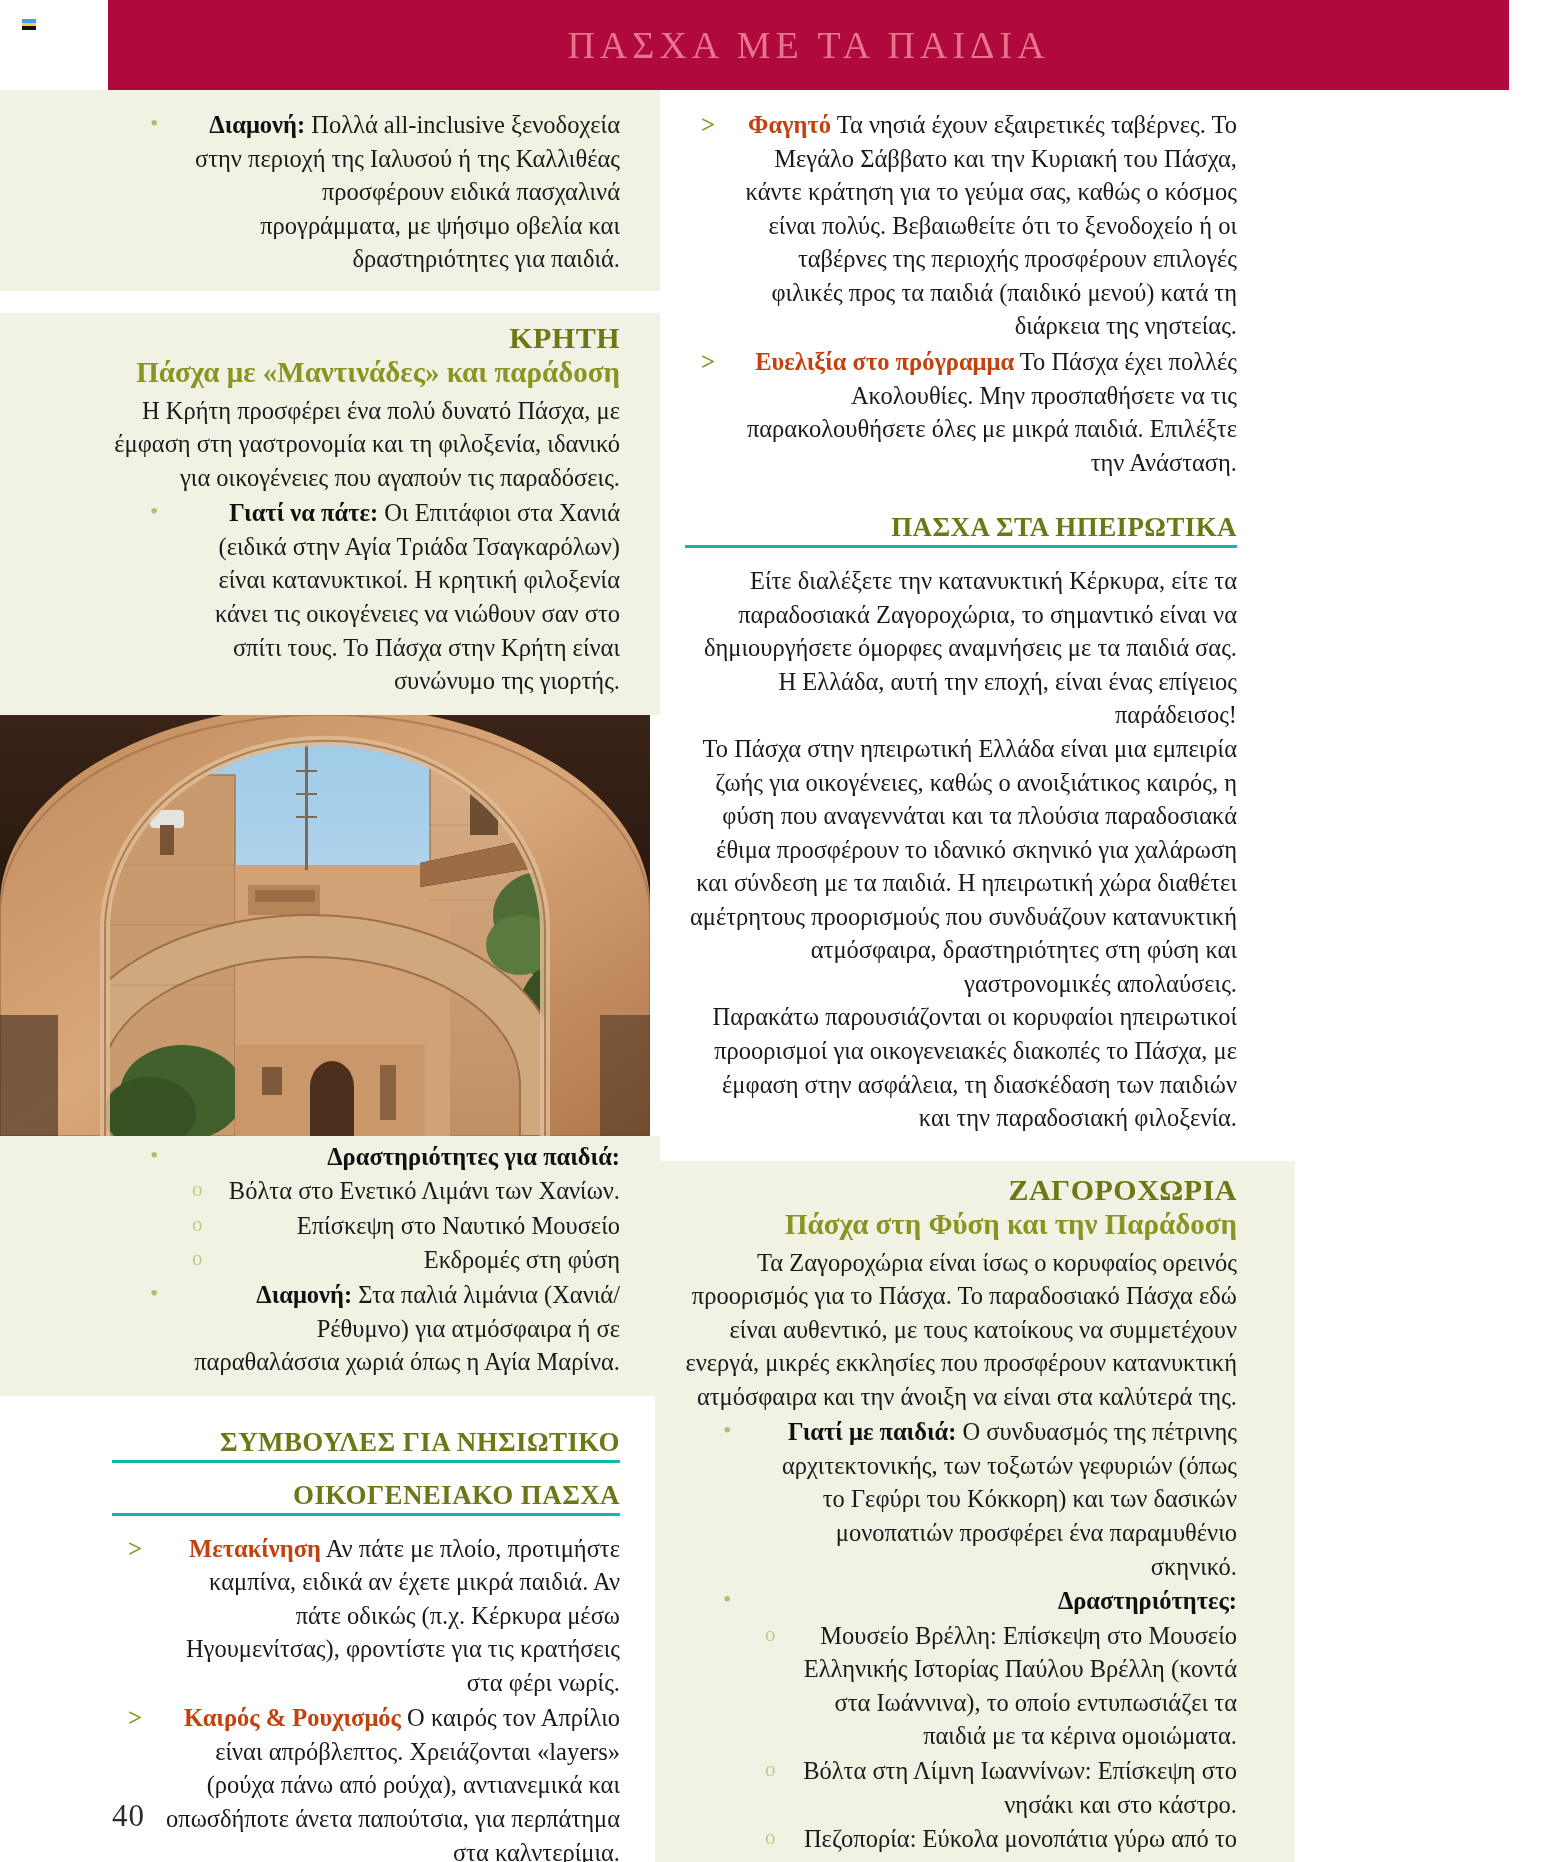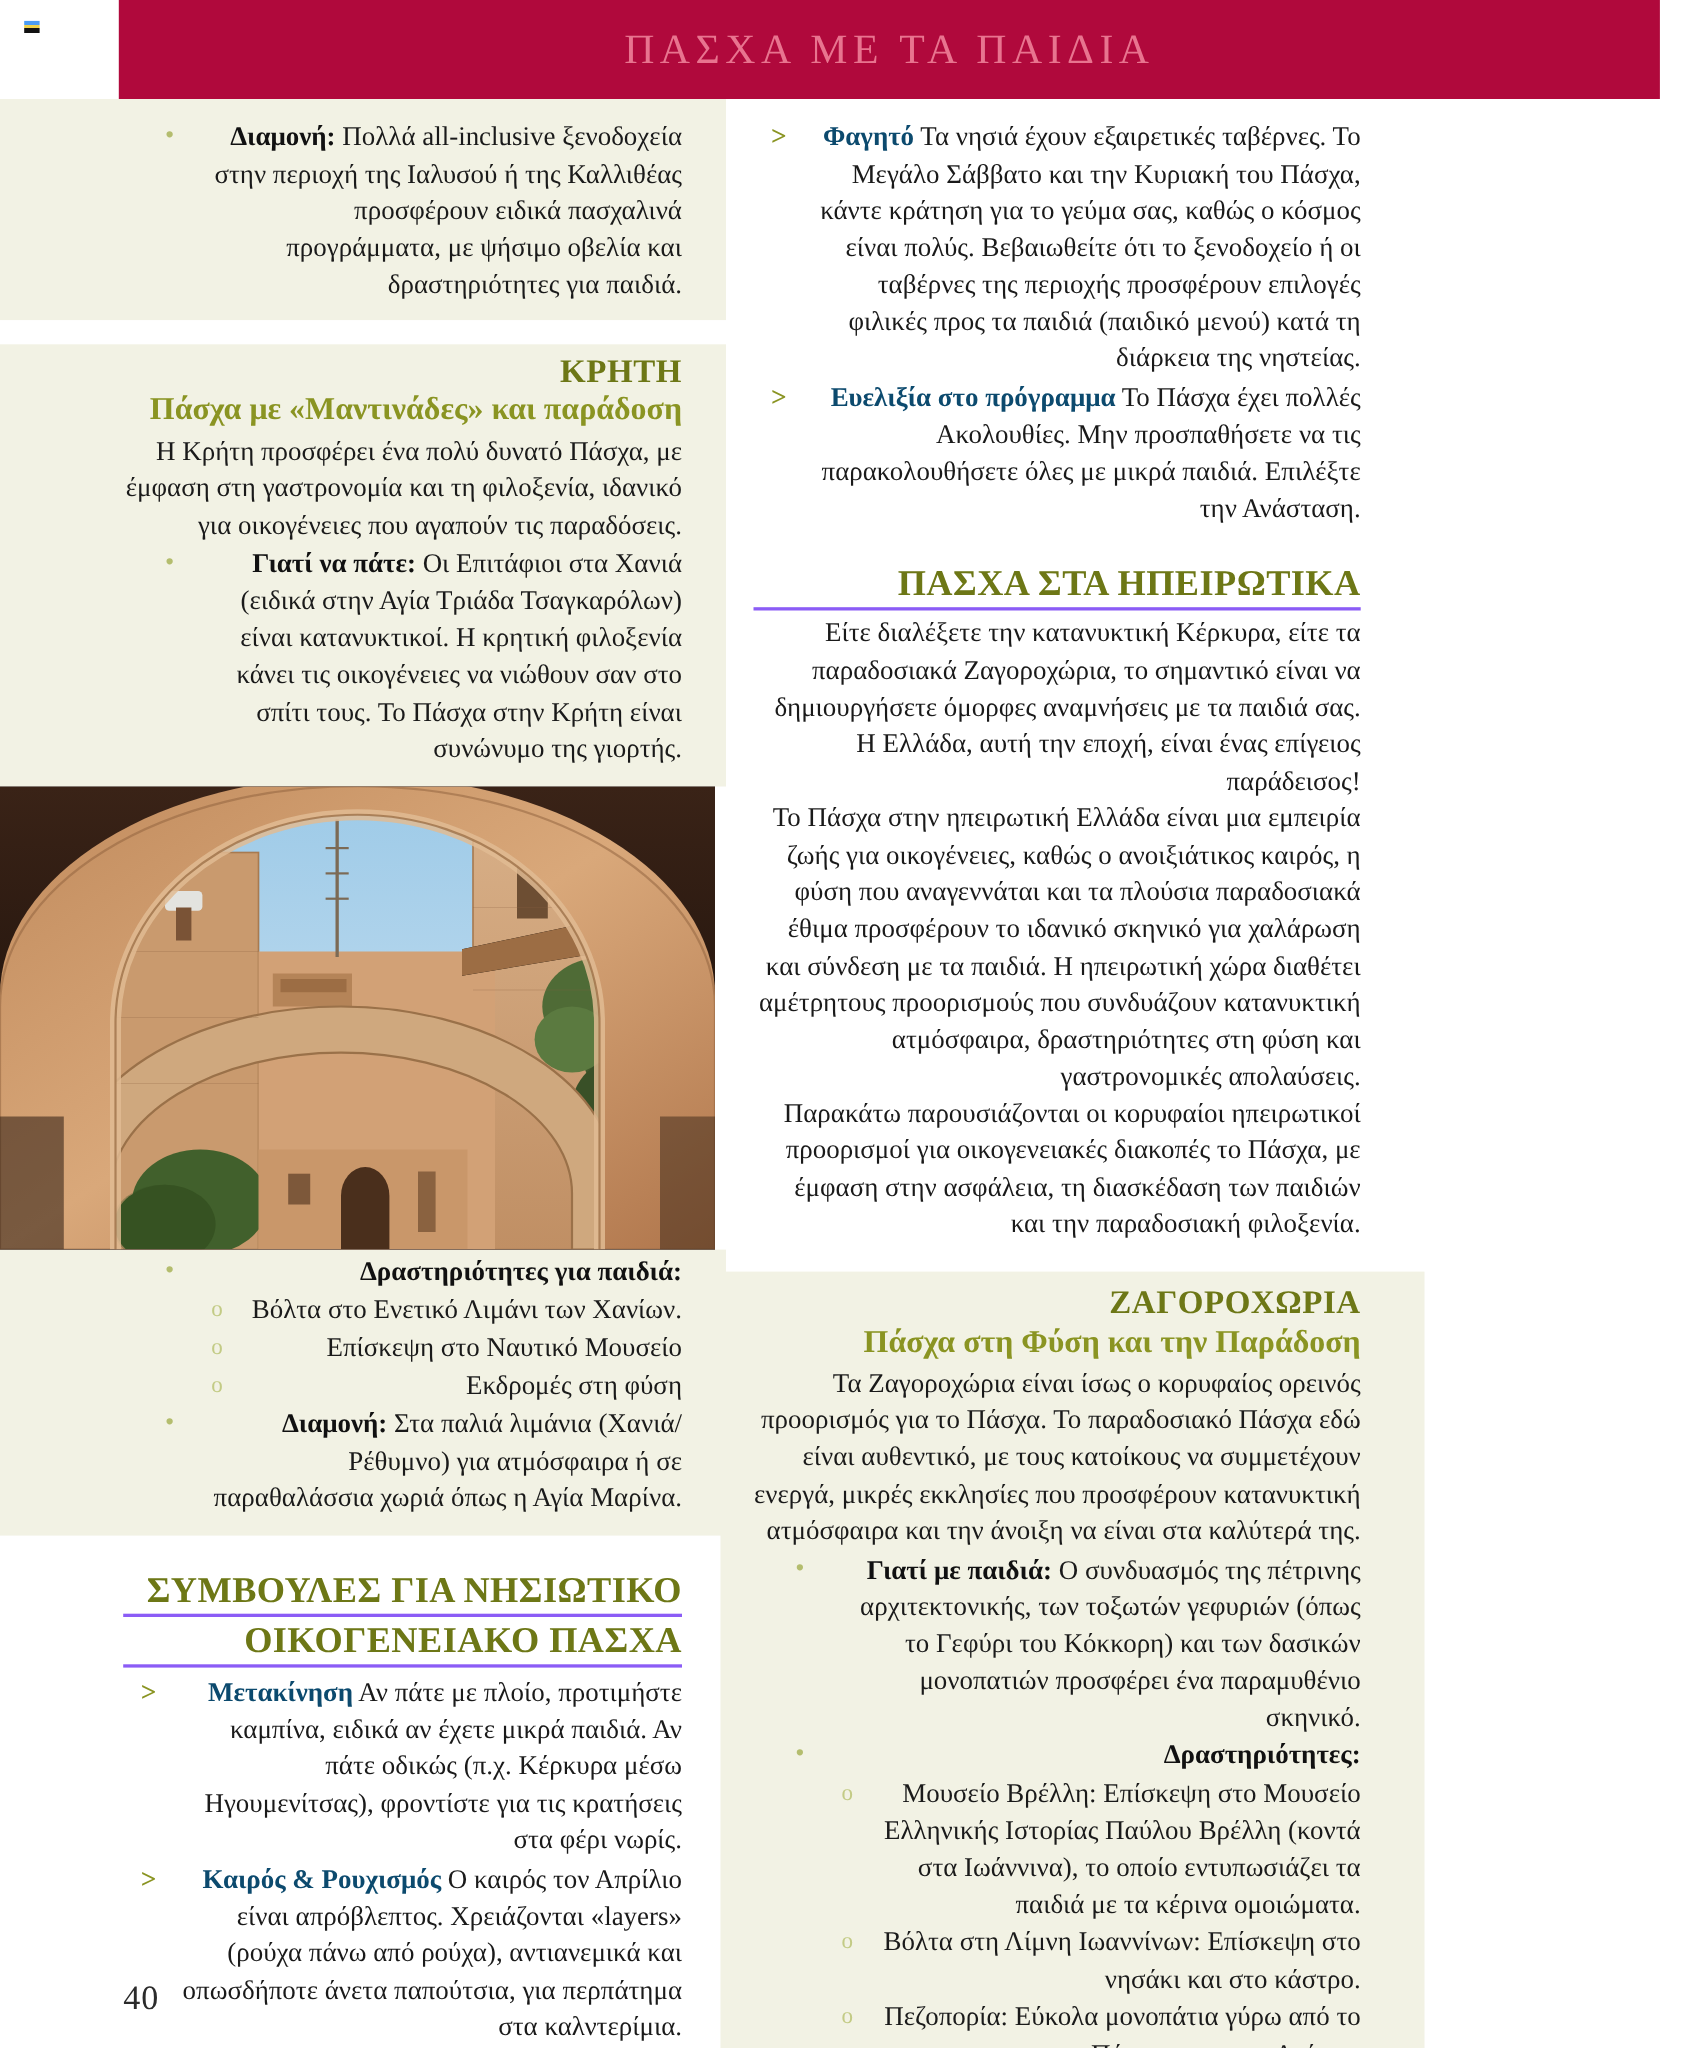--- a/index.html
+++ b/index.html
@@ -92,26 +92,26 @@
   .sec-sub {
     color: #8a9422;
     font-weight: bold;
     font-size: 29px;
     margin: 0 0 4px 0;
     line-height: 1.18;
   }
   .sec-rule {
     color: #6d7716;
     font-weight: bold;
-    font-size: 33px;
+    font-size: 27px;
     letter-spacing: 0.4px;
     line-height: 1.22;
-    border-bottom: 3px solid #8b5cf6;
+    border-bottom: 3px solid #14b8a6;
     display: block;
-    margin: 0 0 2px 0;
+    margin: 0 0 16px 0;
     padding-bottom: 1px;
   }
 
   
   ul.blist, ul.clist, ul.arrow {
     list-style: none;
     margin: 0;
     padding: 0;
   }
   ul.blist > li {
@@ -156,21 +156,21 @@
     color: #8a9422;
     font-weight: bold;
     font-size: 25px;
   }
   .lbl {
     font-weight: bold;
     color: #111111;
   }
   .lbl-olive {
     font-weight: bold;
-    color: #0c4a6e;
+    color: #c2410c;
   }
 
   
   .photo-wrap {
     position: relative;
     width: 650px;
     height: 421px;
     overflow: hidden;
     background: #2b1a10;
   }

